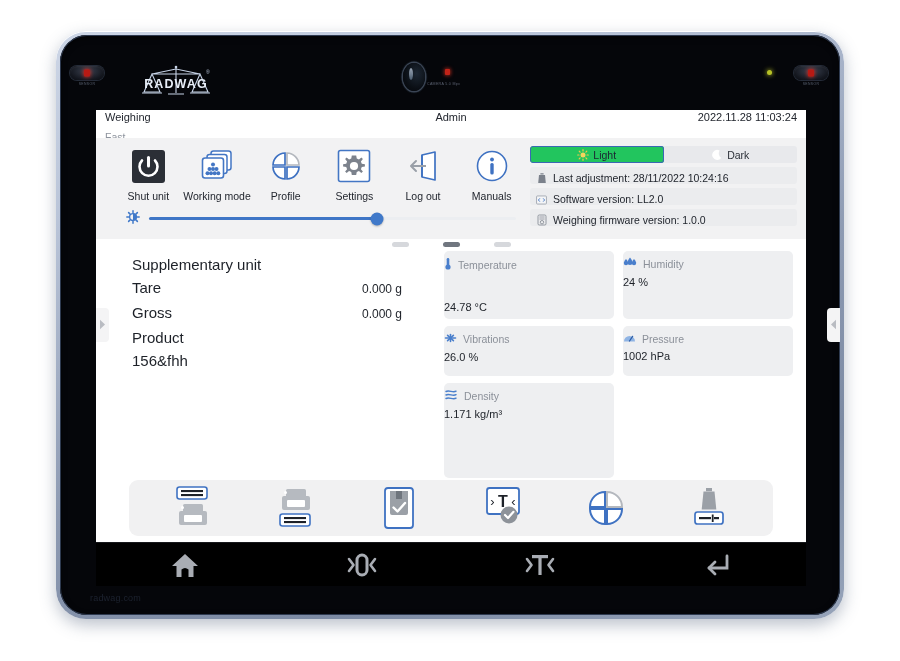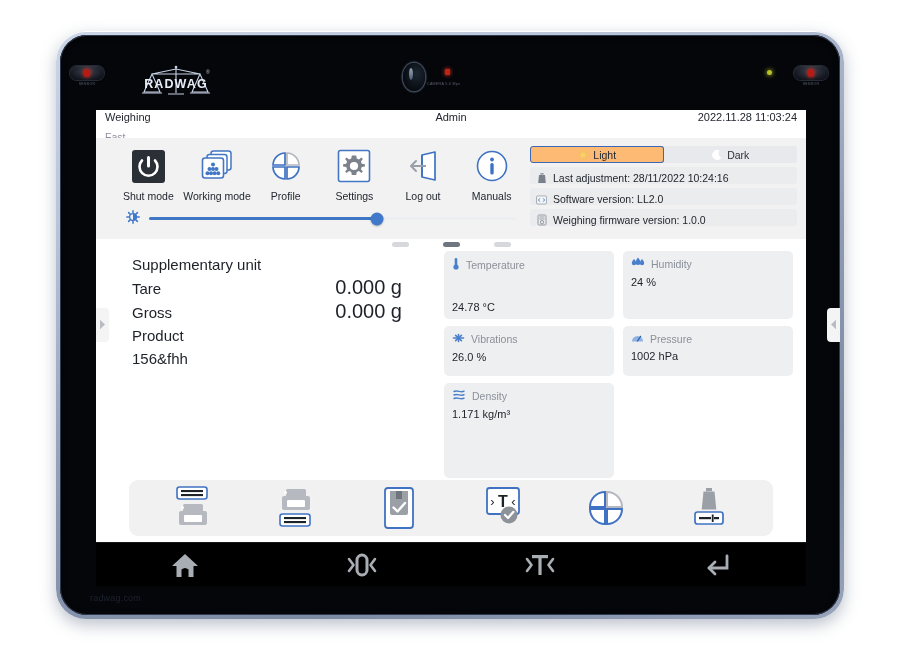--- a/index.html
+++ b/index.html
@@ -176,21 +176,21 @@
     display: flex; height: 17px;
     border-radius: 3px; overflow: hidden;
     background: #e8e9ec;
   }
   .theme-seg {
     flex: 1; display: flex; align-items: center; justify-content: center; gap: 4px;
     font-size: 10.5px; color: #2b3038;
     cursor: pointer; position: relative;
   }
   .theme-seg.active {
-    background: #fdba74; color: #1c2433;
+    background: #22c55e; color: #1c2433;
     border-radius: 3px;
     box-shadow: 0 0 0 1px #3b68b4 inset;
   }
   .theme-seg .ticon { display:flex; align-items:center; }
   .info-row {
     height: 17px;
     background: #ebecee;
     border-radius: 3px;
     display: flex; align-items: flex-end; gap: 6px;
     padding: 0 6px;
@@ -220,34 +220,34 @@
     width: 348px; flex: none;
     padding: 14px 0 0 36px;
   }
   .readout-line {
     display: flex; justify-content: space-between;
     align-items: baseline;
     font-size: 15px; color: #1d2128;
     line-height: 23px;
     padding-right: 42px;
   }
-  .readout-line .rv { font-size: 20px; }
+  .readout-line .rv { font-size: 12px; }
 
   #sensor-grid {
     flex: 1;
     padding: 12px 13px 0 0;
     display: grid;
     grid-template-columns: 1fr 1fr;
     grid-template-rows: 68px 50px;
     gap: 7px 9px;
   }
   .sensor-card {
     background: #eeeff1;
     border-radius: 5px;
-    padding: 6px 8px;
+    padding: 6px 0;
     display: flex; flex-direction: column;
     position: relative;
   }
   .sensor-card .sc-head {
     display: flex; align-items: center; gap: 6px;
     font-size: 10.5px; color: #8b9099;
   }
   .sensor-card .sc-val {
     font-size: 11px; color: #1d2128;
     margin-top: auto;
@@ -360,21 +360,21 @@
         <div id="shortcut-row">
 
           <div class="shortcut">
             <span class="glyph">
               <svg width="35" height="35" viewBox="0 0 35 35">
                 <rect x="1" y="1" width="33" height="33" rx="3" fill="#2b2f36"></rect>
                 <path d="M17.5 8.5 L17.5 17" stroke="#ffffff" stroke-width="3" stroke-linecap="round"></path>
                 <path d="M11 11.5 a9 9 0 1 0 13 0" stroke="#ffffff" stroke-width="2.6" fill="none" stroke-linecap="round"></path>
               </svg>
             </span>
-            <span class="label">Shut mode</span>
+            <span class="label">Shut unit</span>
           </div>
 
           <div class="shortcut">
             <span class="glyph">
               <svg width="36" height="34" viewBox="0 0 36 34">
                 <rect x="12" y="2" width="20" height="19" rx="2.5" fill="#fff" stroke="#4376c4" stroke-width="1.5"></rect>
                 <rect x="8" y="5.5" width="20" height="19" rx="2.5" fill="#fff" stroke="#4376c4" stroke-width="1.5"></rect>
                 <rect x="3.5" y="9" width="21" height="20" rx="2.5" fill="#fff" stroke="#4376c4" stroke-width="1.6"></rect>
                 <g fill="#4376c4">
                   <circle cx="14" cy="15.5" r="2"></circle>

